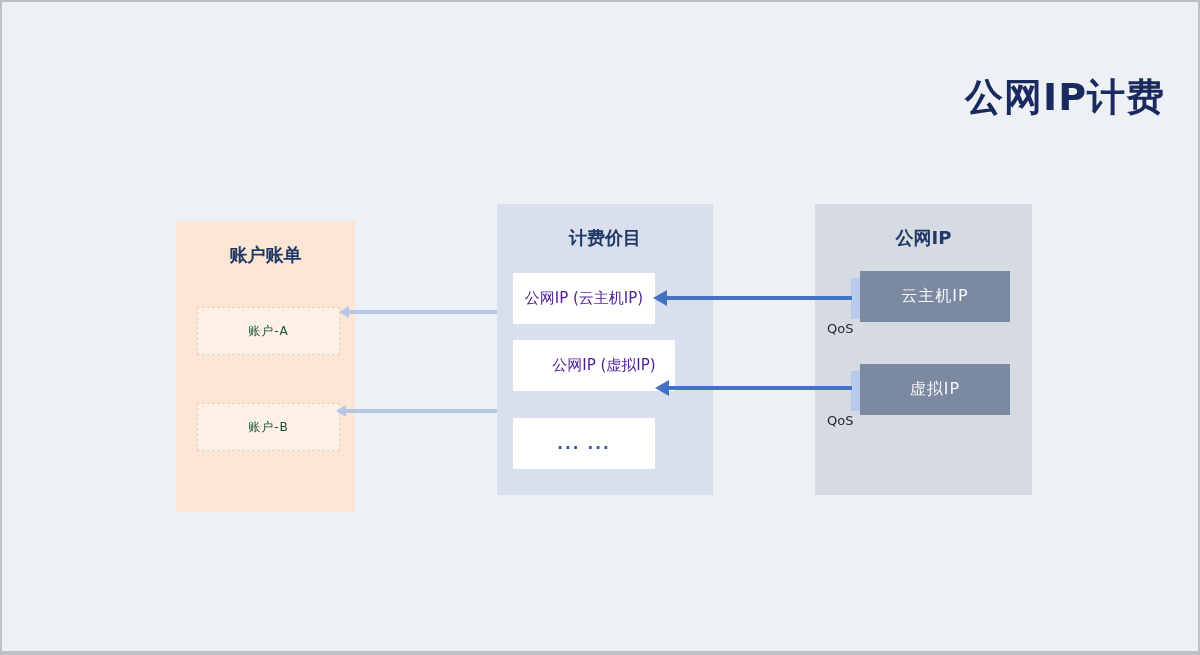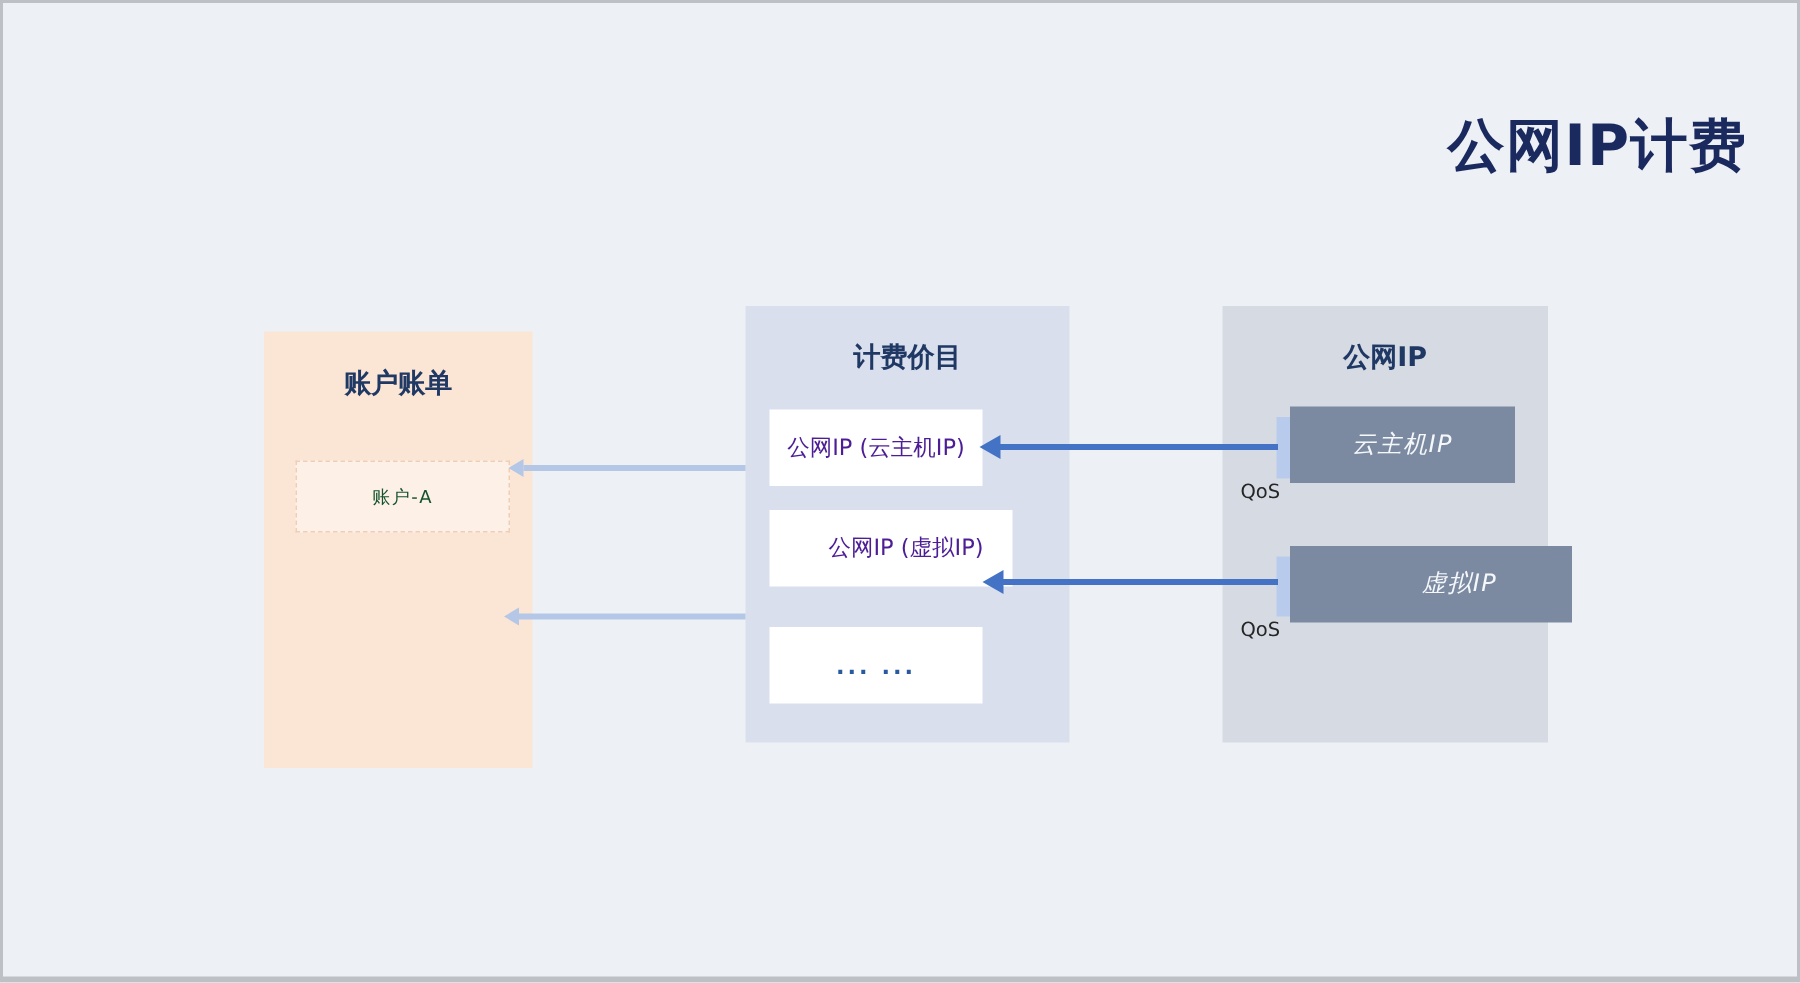--- a/index.html
+++ b/index.html
@@ -41,24 +41,24 @@
     display:flex;align-items:center;justify-content:center;
     font-size:15px;color:#4c1d95;white-space:nowrap;
   }
   .price-1{top:69px;}
   .price-2{top:136px;padding-left:20px;}
   .price-3{top:214px;font-weight:700;color:#2a5a9e;letter-spacing:2px;}
   .ip-box{
     position:absolute;left:45px;width:150px;height:51px;
     background:#7b89a1;
     display:flex;align-items:center;justify-content:center;
-    font-size:16px;color:#f5f8fb;letter-spacing:1px;font-style:italic;
+    font-size:16px;color:#f5f8fb;letter-spacing:1px;
   }
   .ip-1{top:67px;}
-  .ip-2{top:160px;padding-left:38px;}
+  .ip-2{top:160px;}
   .tab{position:absolute;left:36px;width:9px;background:#b9cbec;}
   .tab-1{top:74px;height:41px;}
   .tab-2{top:167px;height:40px;}
   .qos{
     position:absolute;left:12px;width:36px;text-align:left;
     font-size:13px;color:#262626;
   }
   .qos-1{top:117px;}
   .qos-2{top:209px;}
   .hline{position:absolute;height:4px;}
@@ -79,20 +79,21 @@
 </head>
 <body>
 
 <div class="page">
 
   <div class="title">公网IP计费</div>
 
   <div class="panel panel-accounts">
     <div class="panel-header">账户账单</div>
     <div class="acct-box acct-a">账户-A</div>
+    <div class="acct-box acct-b">账户-B</div>
   </div>
 
   <div class="panel panel-pricing">
     <div class="panel-header">计费价目</div>
     <div class="price-box price-1">公网IP (云主机IP)</div>
     <div class="price-box price-2">公网IP (虚拟IP)</div>
     <div class="price-box price-3">... ...</div>
   </div>
 
   <div class="panel panel-publicip">

